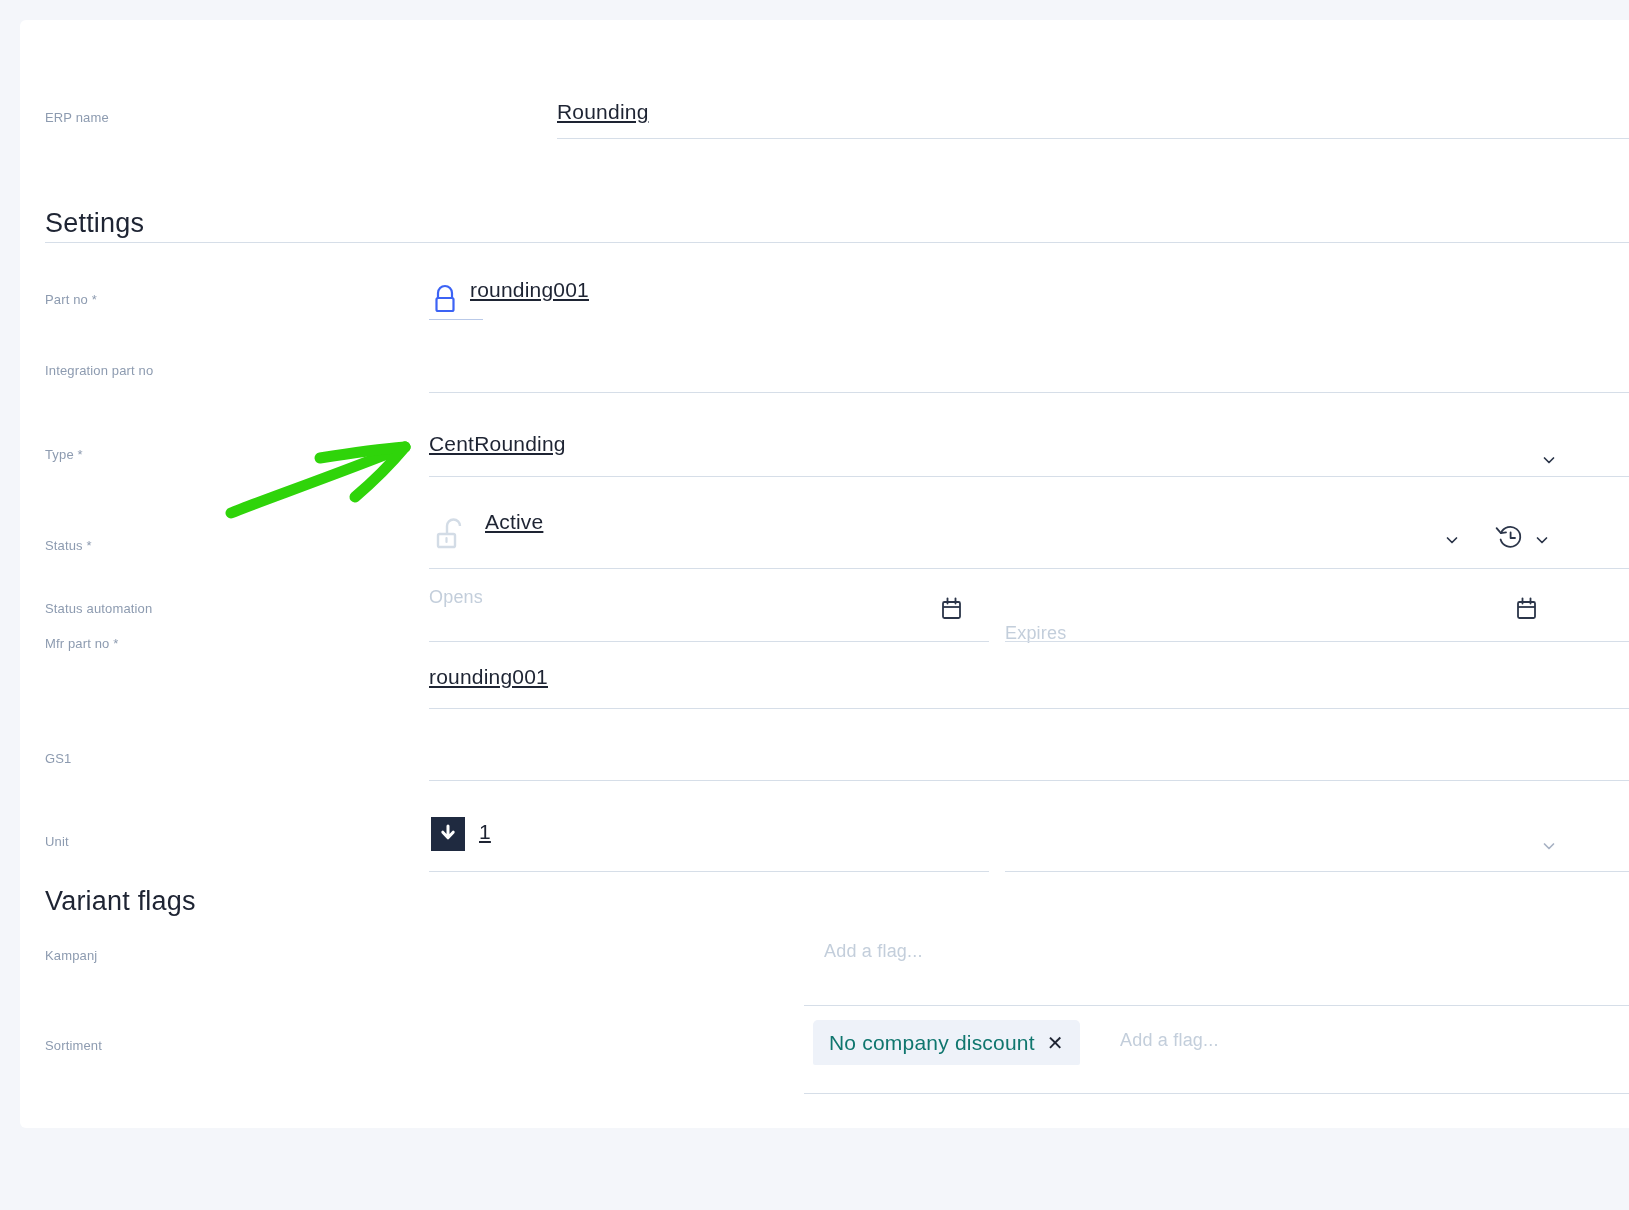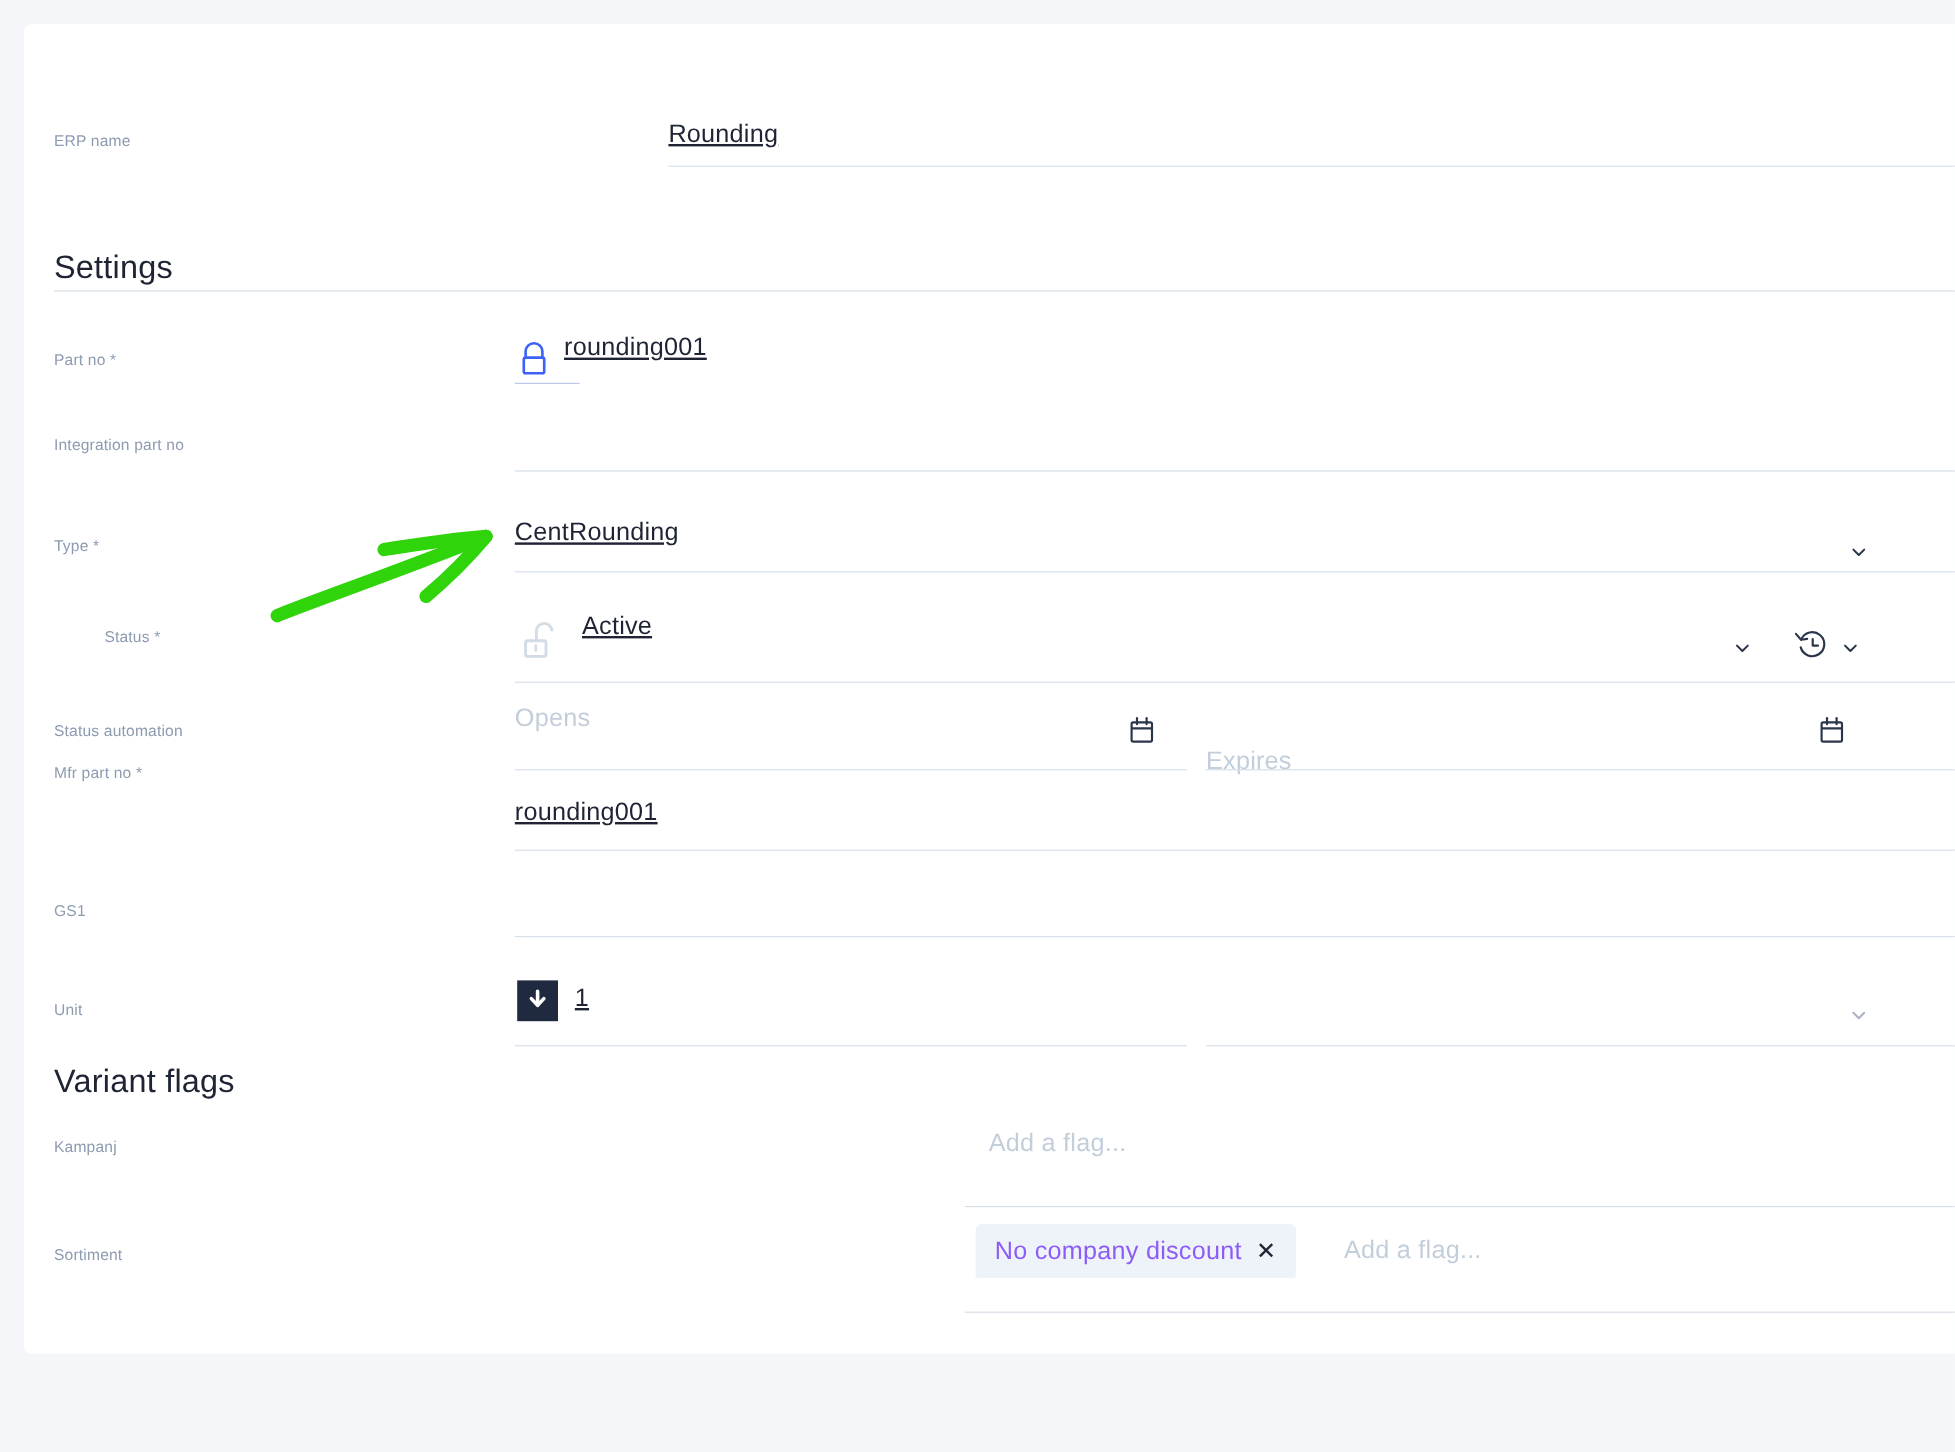--- a/index.html
+++ b/index.html
@@ -50,21 +50,21 @@
 
   .value {
     color: #1e2433;
     font-size: 21px;
     letter-spacing: .2px;
     white-space: nowrap;
     text-decoration: underline;
   }
   .placeholder {
     color: #c3cedb;
-    font-size: 21px;
+    font-size: 18px;
     letter-spacing: .2px;
     white-space: nowrap;
   }
 
   .underline {
     position: absolute;
     height: 1px;
     background: #d6dee8;
   }
 
@@ -98,21 +98,21 @@
     position: absolute;
     background: #eef2f9;
     border-radius: 5px 5px 2px 2px;
     display: flex;
     align-items: center;
     gap: 12px;
     padding: 9px 16px 9px 16px;
     height: 45px;
   }
   .chip-text {
-    color: #8b5cf6;
+    color: #0f766e;
     font-size: 21px;
     letter-spacing: .2px;
     white-space: nowrap;
   }
   .chip-x {
     color: #1e2433;
     font-size: 20px;
     line-height: 1;
     cursor: pointer;
   }
@@ -166,21 +166,21 @@
     <div class="value" style="position:absolute;left:409px;top:412px;">CentRounding</div>
     <span class="chev" style="left:1521px;top:432px;">
       <svg viewBox="0 0 16 16">
           <path d="M3.5 6 L8 10.5 L12.5 6" fill="none" stroke="#2b3549" stroke-width="1.7" stroke-linecap="round" stroke-linejoin="round"></path>
         </svg>
     </span>
     <div class="underline" style="left:409px;top:456px;width:1200px;"></div>
   </div>
 
   <div class="row">
-    <div class="label" style="top:503px;margin-left:42px;">Status *</div>
+    <div class="label" style="top:518px;">Status *</div>
 
     <span class="icon-unlock" style="left:409px;top:492px;">
       <svg width="40" height="40" viewBox="0 0 40 40">
         <path d="M18 22 V14 a6.5 6.5 0 0 1 13 0" fill="none" stroke="#d3dce6" stroke-width="2.4"></path>
         <rect x="9" y="22" width="17" height="13" rx="1.6" fill="none" stroke="#d3dce6" stroke-width="2.4"></rect>
         <line x1="17.5" y1="26" x2="17.5" y2="30" stroke="#d3dce6" stroke-width="2.2" stroke-linecap="round"></line>
       </svg>
     </span>
 
     <div class="value" style="position:absolute;left:465px;top:490px;">Active</div>

